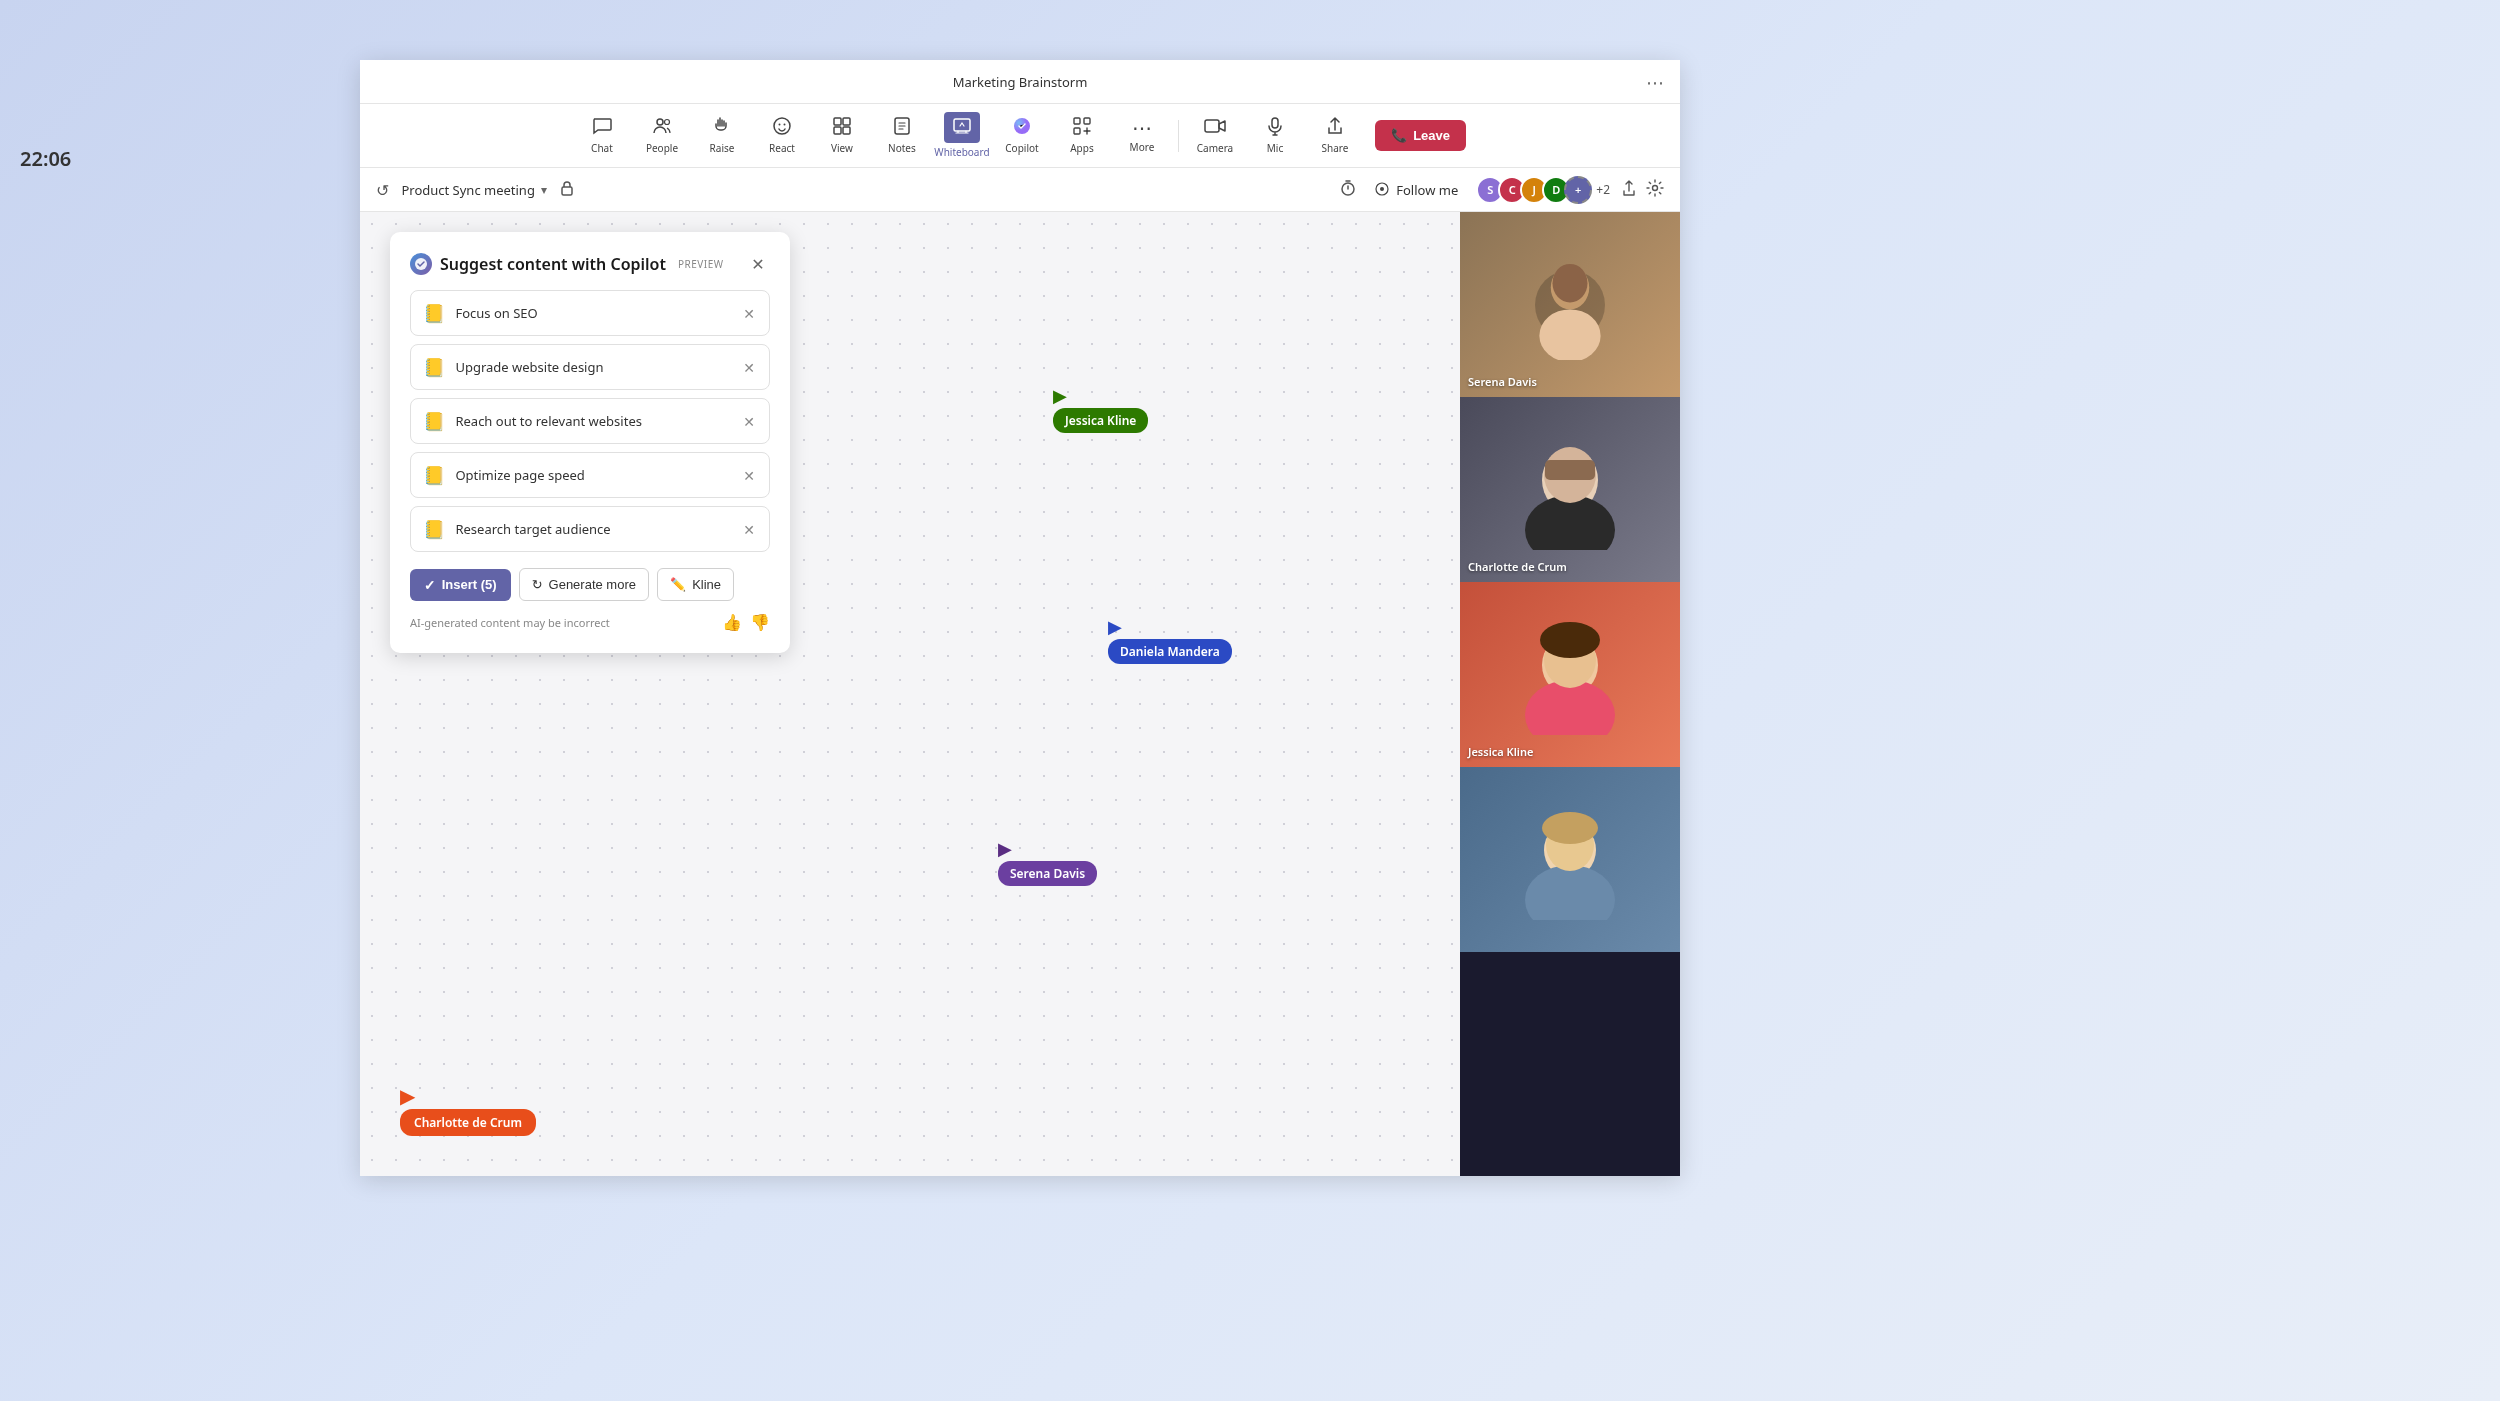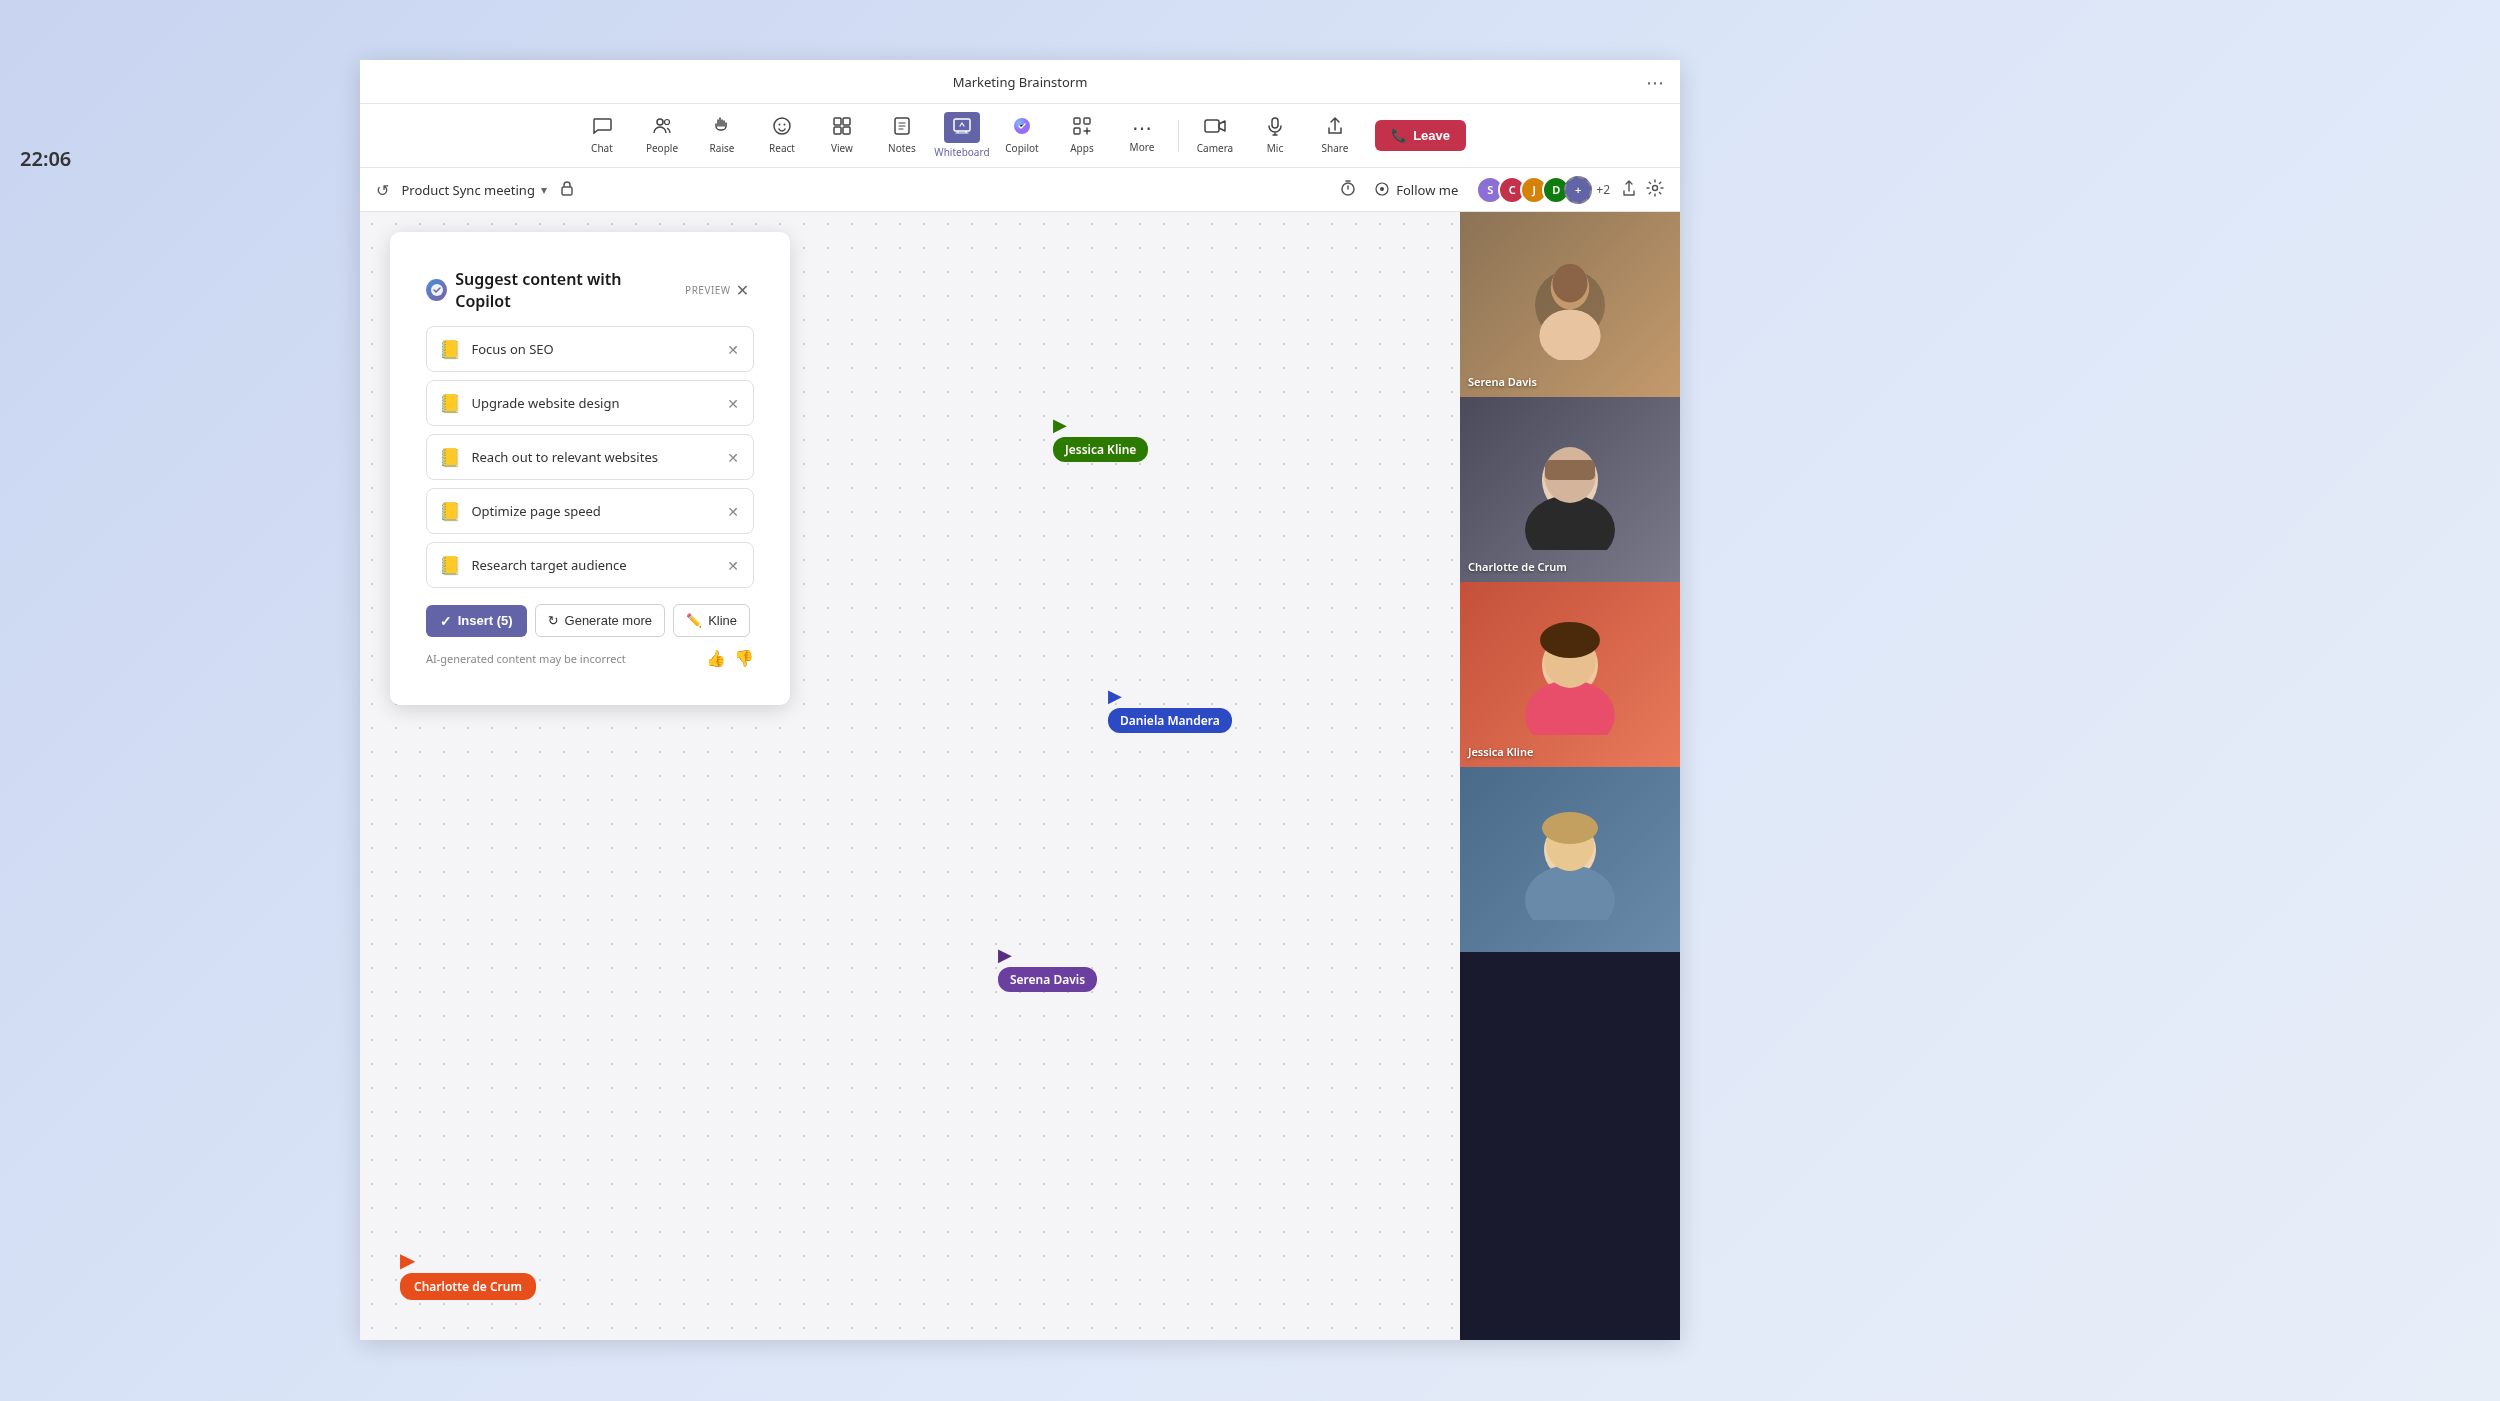--- a/index.html
+++ b/index.html
@@ -12,21 +12,21 @@
     }
 
     
     .app-window {
       position: absolute;
       top: 60px;
       left: 360px;
       right: 0;
       bottom: 0;
       width: 1320px;
-      height: 1280px;
+      height: 1116px;
       background: #fff;
       border-radius: 8px 8px 0 0;
       box-shadow: 0 4px 24px rgba(0,0,0,0.15);
       display: flex;
       flex-direction: column;
     }
 
     
     .title-bar {
       display: flex;
@@ -230,21 +230,21 @@
 
     
     .copilot-panel {
       position: absolute;
       top: 20px;
       left: 30px;
       width: 400px;
       background: #fff;
       border-radius: 10px;
       box-shadow: 0 4px 20px rgba(0,0,0,0.15);
-      padding: 36px;
+      padding: 20px;
     }
     .copilot-header {
       display: flex;
       align-items: center;
       justify-content: space-between;
       margin-bottom: 14px;
     }
     .copilot-title {
       display: flex;
       align-items: center;

